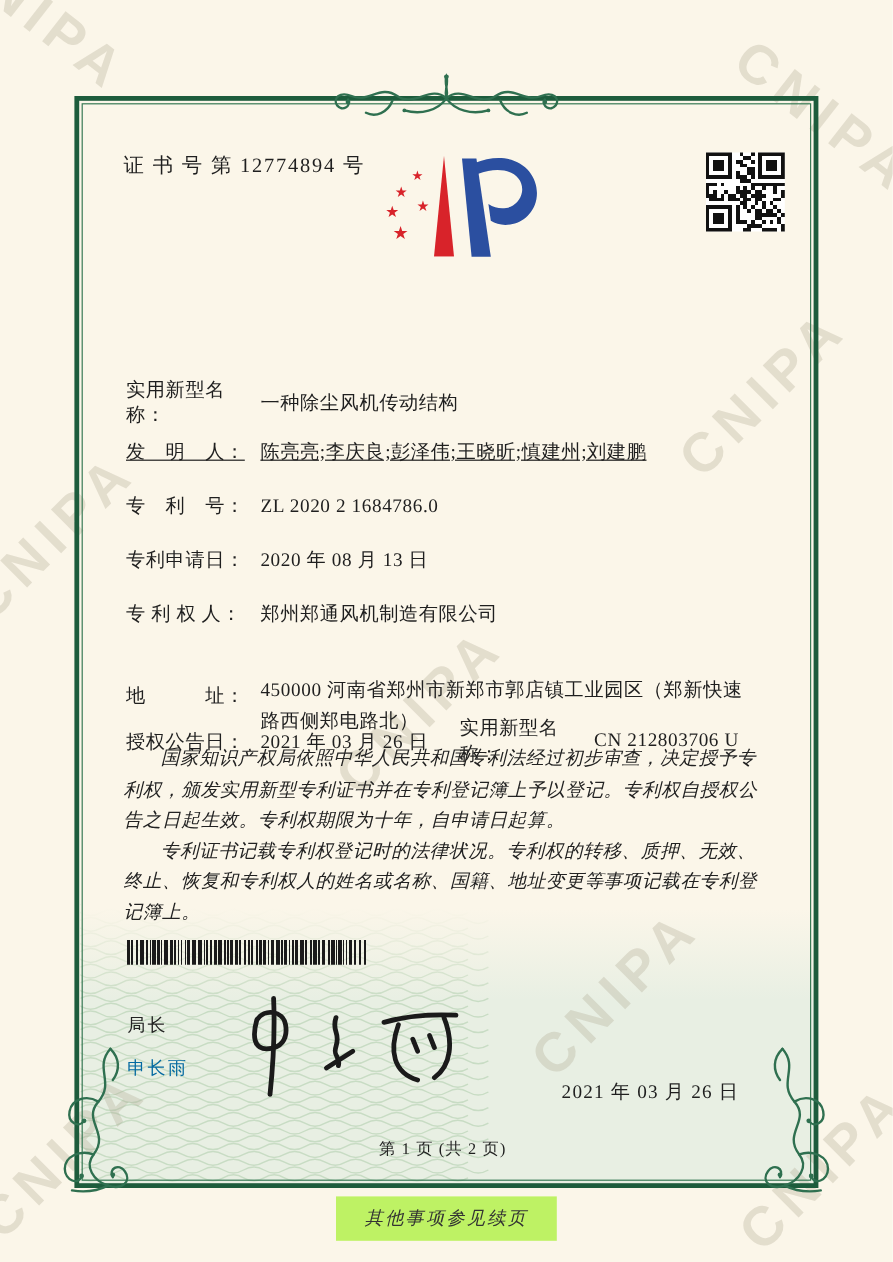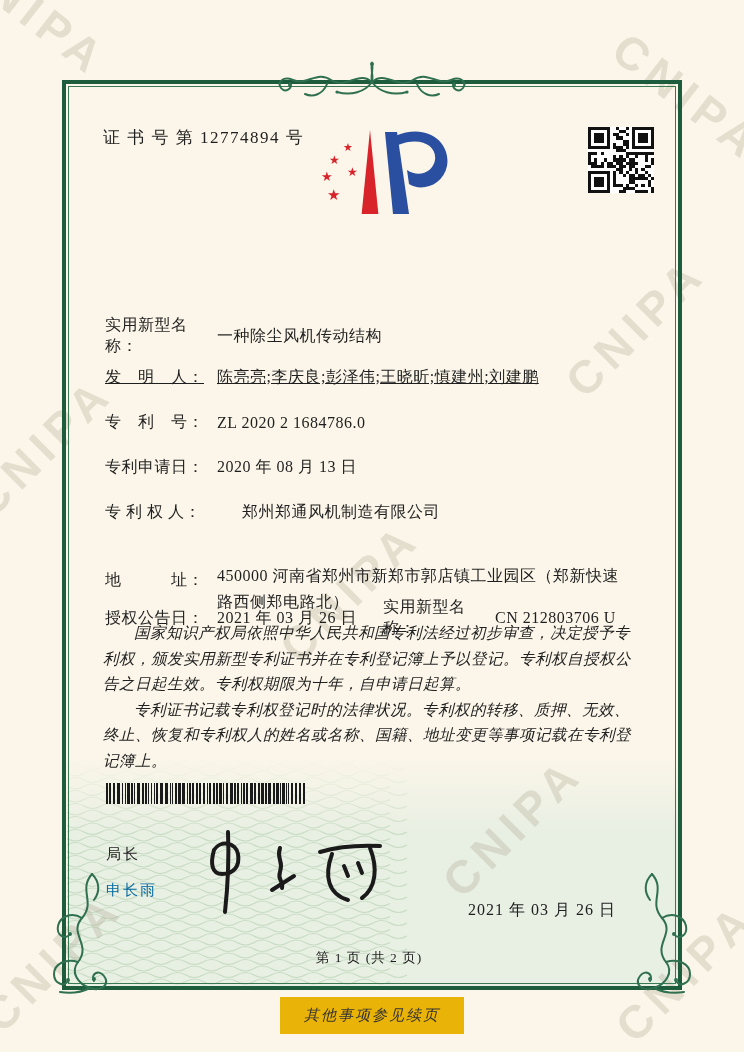--- a/index.html
+++ b/index.html
@@ -39,21 +39,21 @@
     font-size:35px;font-weight:bold;letter-spacing:8px;color:#111;}
   
   .fields{position:absolute;left:105px;top:315px;width:545px;z-index:5;font-size:16px;}
   .row{display:flex;align-items:center;margin-bottom:0;}
   .row .lbl{flex:0 0 112px;letter-spacing:0.5px;}
   .row .val{letter-spacing:0.5px;}
   .r-name{position:absolute;top:0;}
   .r-inventors{position:absolute;top:52px;text-decoration:underline;}
   .r-patno{position:absolute;top:97px;}
   .r-filing{position:absolute;top:142px;}
-  .r-patentee{position:absolute;top:187px;gap:25px;}
+  .r-patentee{position:absolute;top:187px;}
   .r-address{position:absolute;top:230px;}
   .r-address .val{width:402px;line-height:26px;margin-top:18px;}
   .r-grant{position:absolute;top:282px;display:flex;}
   .r-grant .val1{flex:0 0 166px;}
   .r-grant .lbl2{flex:0 0 112px;}
   
   .paras{position:absolute;left:103px;top:620px;width:542px;z-index:5;
     font-size:15.5px;line-height:25.5px;font-style:italic;color:#222;}
   .paras p{margin:0;text-indent:2em;letter-spacing:0.5px;}
   
@@ -62,21 +62,21 @@
   .sig-title{position:absolute;left:106px;top:845px;z-index:5;font-size:15px;
     font-family:"Liberation Sans","DejaVu Sans",sans-serif;color:#222;letter-spacing:2px;}
   .sig-name{position:absolute;left:106px;top:881px;z-index:5;font-size:15px;
     font-family:Liberation Mono, monospace;color:#0369a1;letter-spacing:2px;}
   .sig-draw{position:absolute;left:192px;top:826px;width:205px;height:92px;z-index:5;}
   .sig-date{position:absolute;left:468px;top:900px;z-index:5;font-size:16px;letter-spacing:1px;}
   
   .pageinfo{position:absolute;left:0;top:949px;width:738px;text-align:center;z-index:5;
     font-size:13.5px;letter-spacing:1px;}
   .note{position:absolute;left:50%;top:997px;transform:translateX(-50%);z-index:5;
-    background:#eab308;padding:9px 24px;font-size:15px;font-style:italic;
+    background:#bef264;padding:9px 24px;font-size:15px;font-style:italic;
     letter-spacing:2px;color:#333;white-space:nowrap;}
 </style>
 </head>
 <body>
 
 <div class="page">
 
   <span class="wm cw" style="left:-55px;top:-15px;">CNIPA</span>
   <span class="wm cw" style="left:600px;top:70px;">CNIPA</span>
   <span class="wm ccw" style="left:-45px;top:420px;">CNIPA</span>

